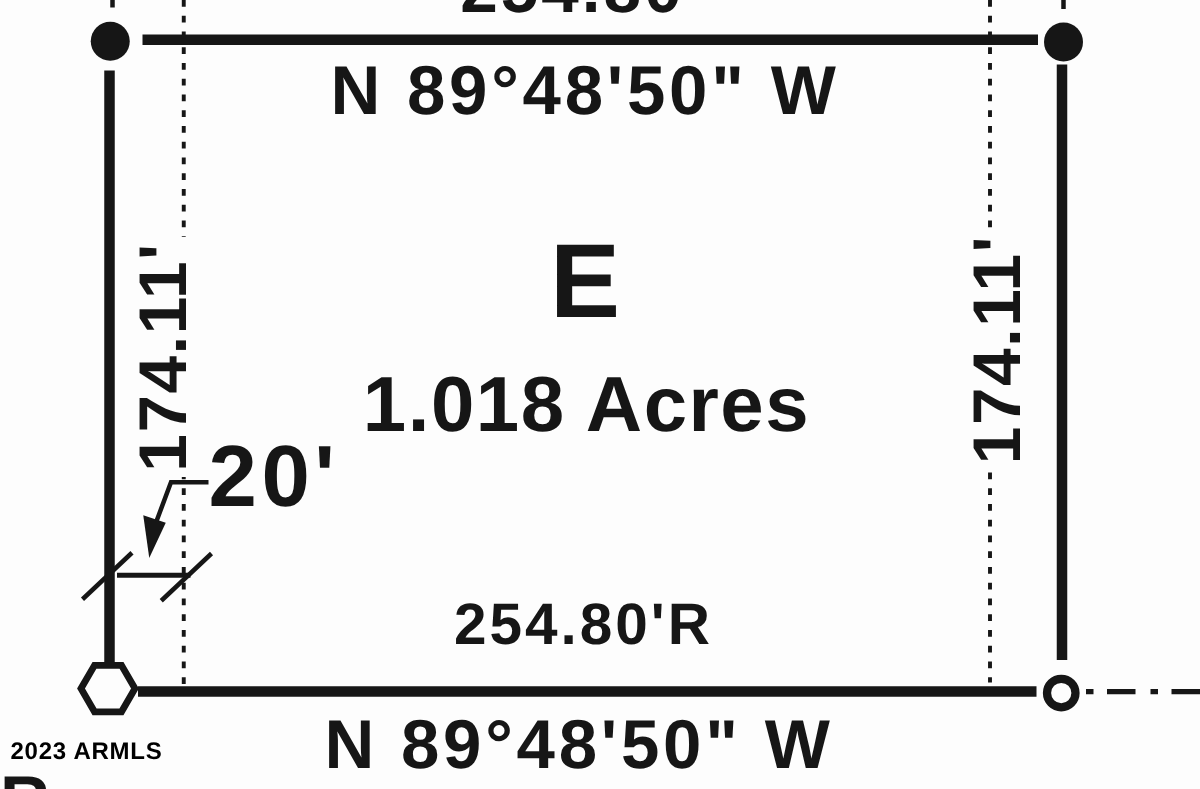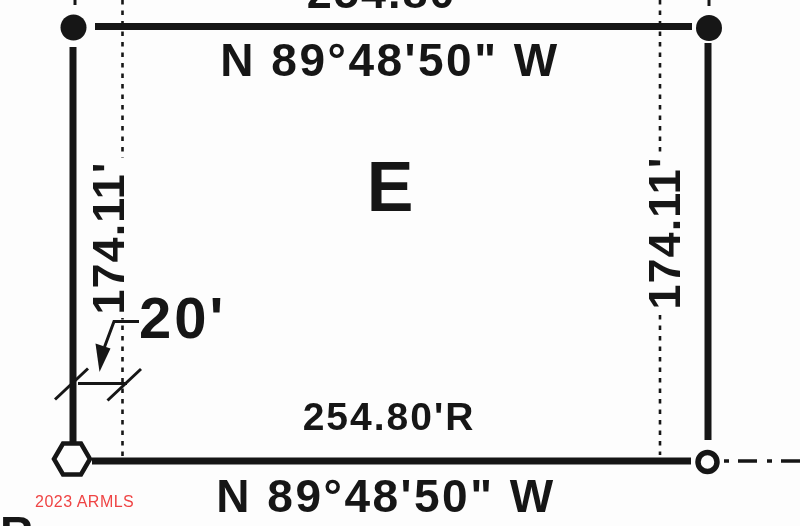--- a/index.html
+++ b/index.html
@@ -32,21 +32,21 @@
     letter-spacing: 1px;
     text-align: center;
     background: #fdfdfd;
     transform: rotate(-90deg);
     white-space: nowrap;
     color: #161616;
   }
   .vlabel-west { left: 29px;  top: 215px; }
   .vlabel-east { left: 585px; top: 210px; }
   .lbl-offset    { left: 139px; top: 295px; font-size: 58px; line-height: 46px; letter-spacing: 3px; }
-  .lbl-watermark { left: 7px; top: 493px; font-size: 16px; line-height: 18px; font-weight: 400; letter-spacing: 0.5px; color: #ef4444; margin-left: 28px; }
+  .lbl-watermark { left: 7px; top: 493px; font-size: 16px; line-height: 18px; font-weight: 700; letter-spacing: 0.5px; color: #000000; }
   .lbl-corner    { left: 0px; top: 509px; font-size: 46px; line-height: 48px; font-weight: 800; }
 </style>
 </head>
 <body>
 
 <div id="plat">
 
   <svg id="linework" width="800" height="526" viewBox="0 0 800 526">
 
     <line x1="95" y1="26.5" x2="692" y2="26.5" stroke="#161616" stroke-width="7"></line>
@@ -73,20 +73,21 @@
     <circle cx="707.5" cy="462" r="9.5" fill="#fdfdfd" stroke="#161616" stroke-width="5.5"></circle>
     <polygon points="54,459 63,443.5 81,443.5 90,459 81,474.5 63,474.5" fill="#fdfdfd" stroke="#161616" stroke-width="4.5"></polygon>
   </svg>
 
   <div class="lbl lbl-north-dist">254.80'</div>
 
   <div class="lbl lbl-north-brg">N 89°48'50" W</div>
 
   <div class="lbl lbl-parcel">E</div>
 
+  <div class="lbl lbl-area">1.018 Acres</div>
 
   <div class="lbl lbl-south-dist">254.80'R</div>
 
   <div class="lbl lbl-south-brg">N 89°48'50" W</div>
 
   <div class="vlabel vlabel-west">174.11'</div>
 
   <div class="vlabel vlabel-east">174.11'</div>
 
   <div class="lbl lbl-offset">20'</div>

